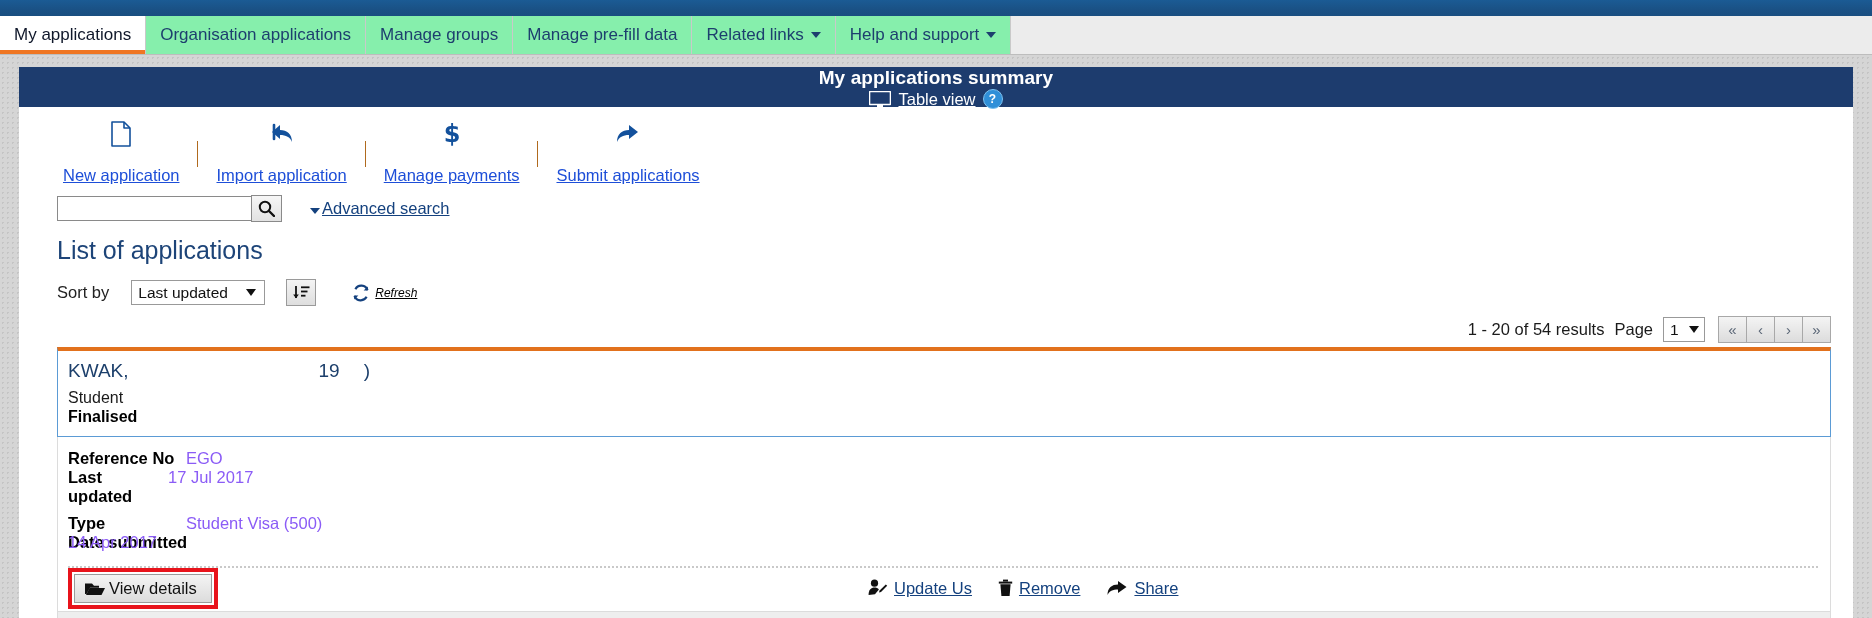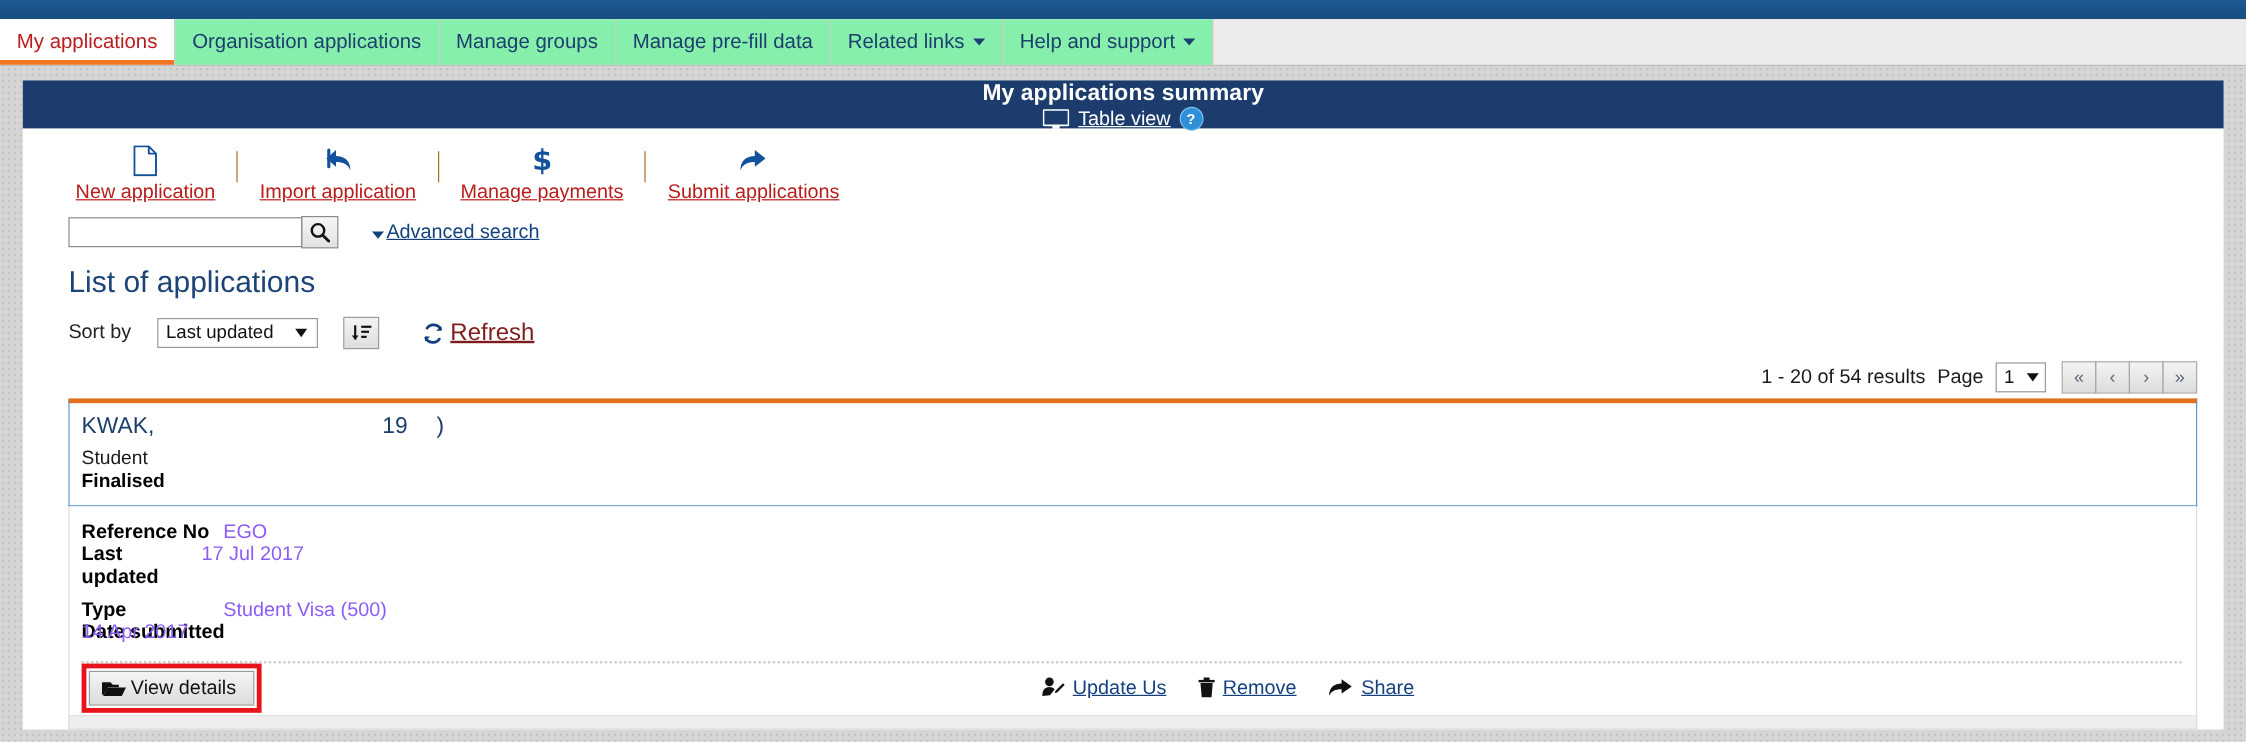--- a/index.html
+++ b/index.html
@@ -24,21 +24,21 @@
     display:flex;align-items:center;
     padding:0 14px;
     font-size:17px;color:#1d3f6e;
     border-right:1px solid #c9c9c9;
     background:#86efac;
     cursor:pointer;white-space:nowrap;
     position:relative;
   }
   .tab.active{
     background:#ffffff;
-    color:#b91c1c;
+    color:#0f172a;
     border-bottom:none;
   }
   .tab.active:after{
     content:"";position:absolute;left:0;right:0;bottom:0;height:4px;background:#ef7622;
   }
   .caret{
     display:inline-block;margin-left:7px;
     width:0;height:0;border-left:5px solid transparent;border-right:5px solid transparent;
     border-top:6px solid #1d3f6e;
   }
@@ -81,21 +81,21 @@
   .actionrow{
     display:flex;align-items:flex-end;
     padding:12px 0 0 28px;
   }
   .act{
     display:flex;flex-direction:column;align-items:center;
     padding:0 16px;cursor:pointer;min-width:60px;
   }
   .act .ic{height:28px;display:flex;align-items:flex-end;justify-content:center;color:#13519c;}
   .act .lbl{
-    margin-top:4px;font-size:16.5px;color:#b91c1c;text-decoration:underline;white-space:nowrap;
+    margin-top:19px;font-size:16.5px;color:#1d4ed8;text-decoration:underline;white-space:nowrap;
   }
   .vsep{
     width:1px;height:26px;background:#b06a1e;margin:0 2px 18px 2px;
   }
   
   .searchrow{
     display:flex;align-items:center;padding:10px 0 0 38px;
   }
   .searchbox{
     width:195px;height:25px;border:1px solid #8a8a8a;background:#fff;
@@ -135,21 +135,21 @@
     border-left:5px solid transparent;border-right:5px solid transparent;border-top:7px solid #111;
   }
   .iconbtn{
     width:30px;height:27px;
     background:linear-gradient(to bottom,#f4f4f4,#dedede);
     border:1px solid #9a9a9a;box-sizing:border-box;
     display:flex;align-items:center;justify-content:center;cursor:pointer;margin-left:-1px;
   }
   .refresh{
     display:flex;align-items:center;gap:5px;margin-left:14px;
-    color:#7f1d1d;font-size:20px;cursor:pointer;
+    color:#000000;font-size:12px;cursor:pointer;font-style:italic;
   }
   .refresh .txt{text-decoration:underline;}
   
   .pagerrow{
     display:flex;align-items:center;justify-content:flex-end;
     padding:10px 22px 4px 0;gap:10px;font-size:16.5px;color:#1b1b1b;
   }
   .pagesel{
     position:relative;width:42px;height:25px;border:1px solid #999;background:#fff;
     box-sizing:border-box;display:flex;align-items:center;cursor:pointer;

